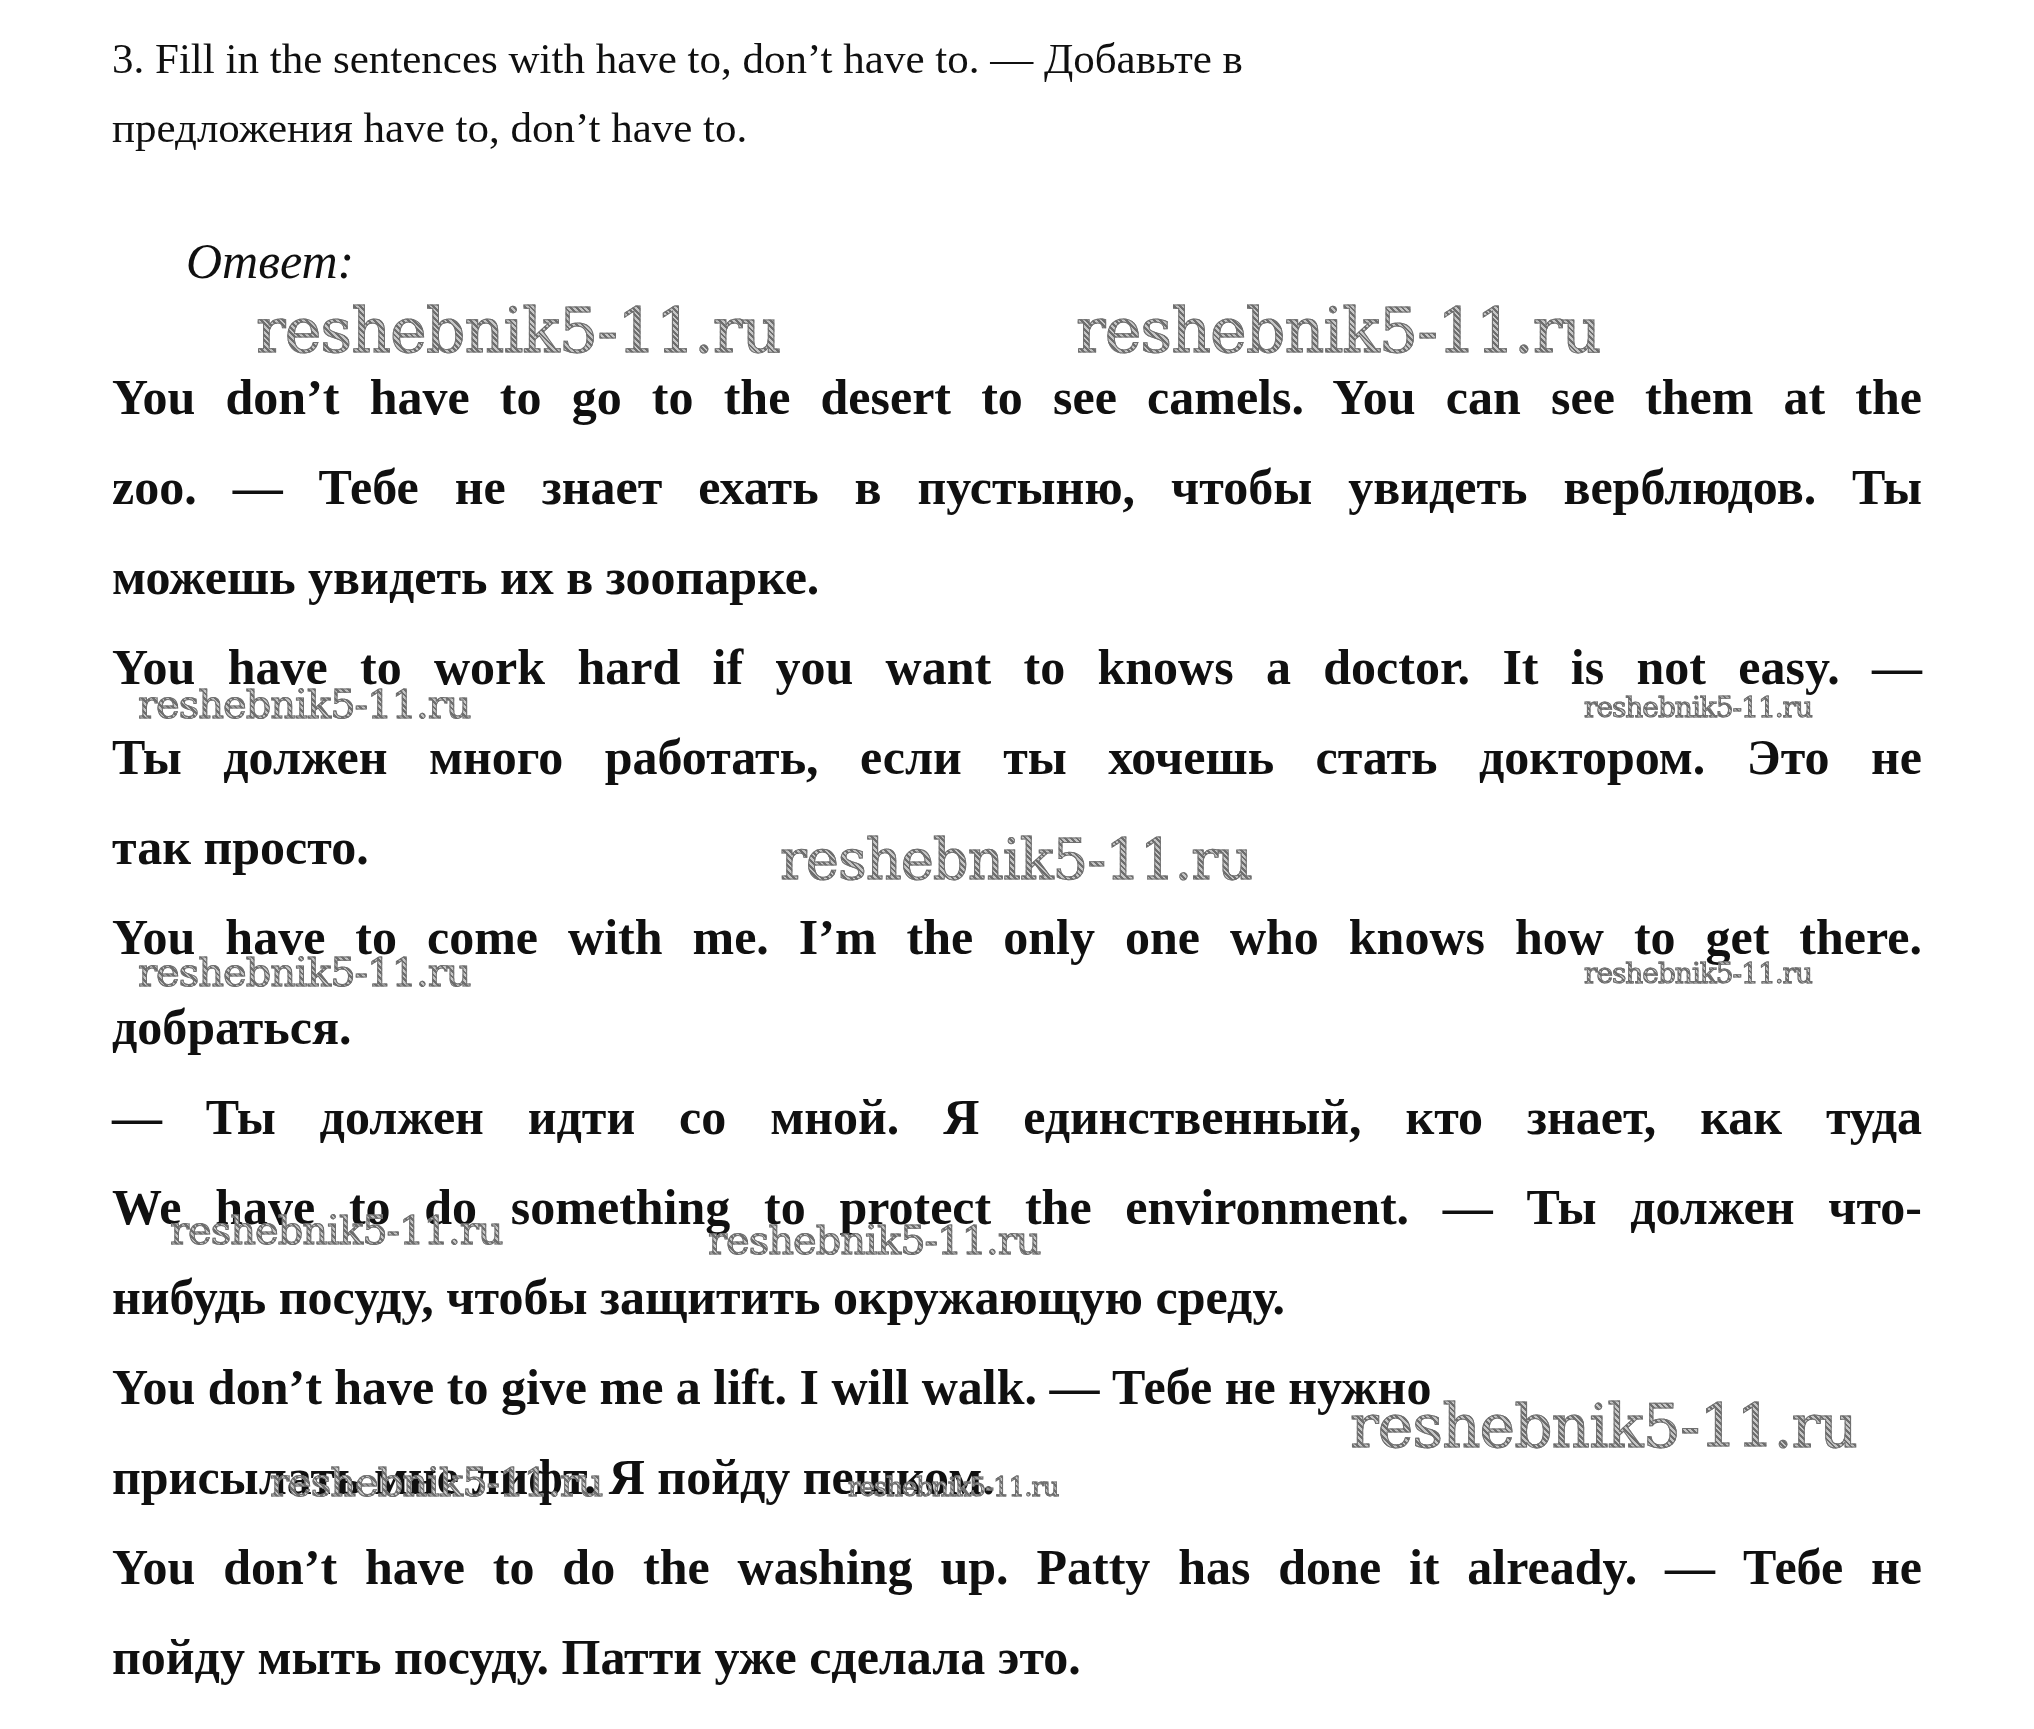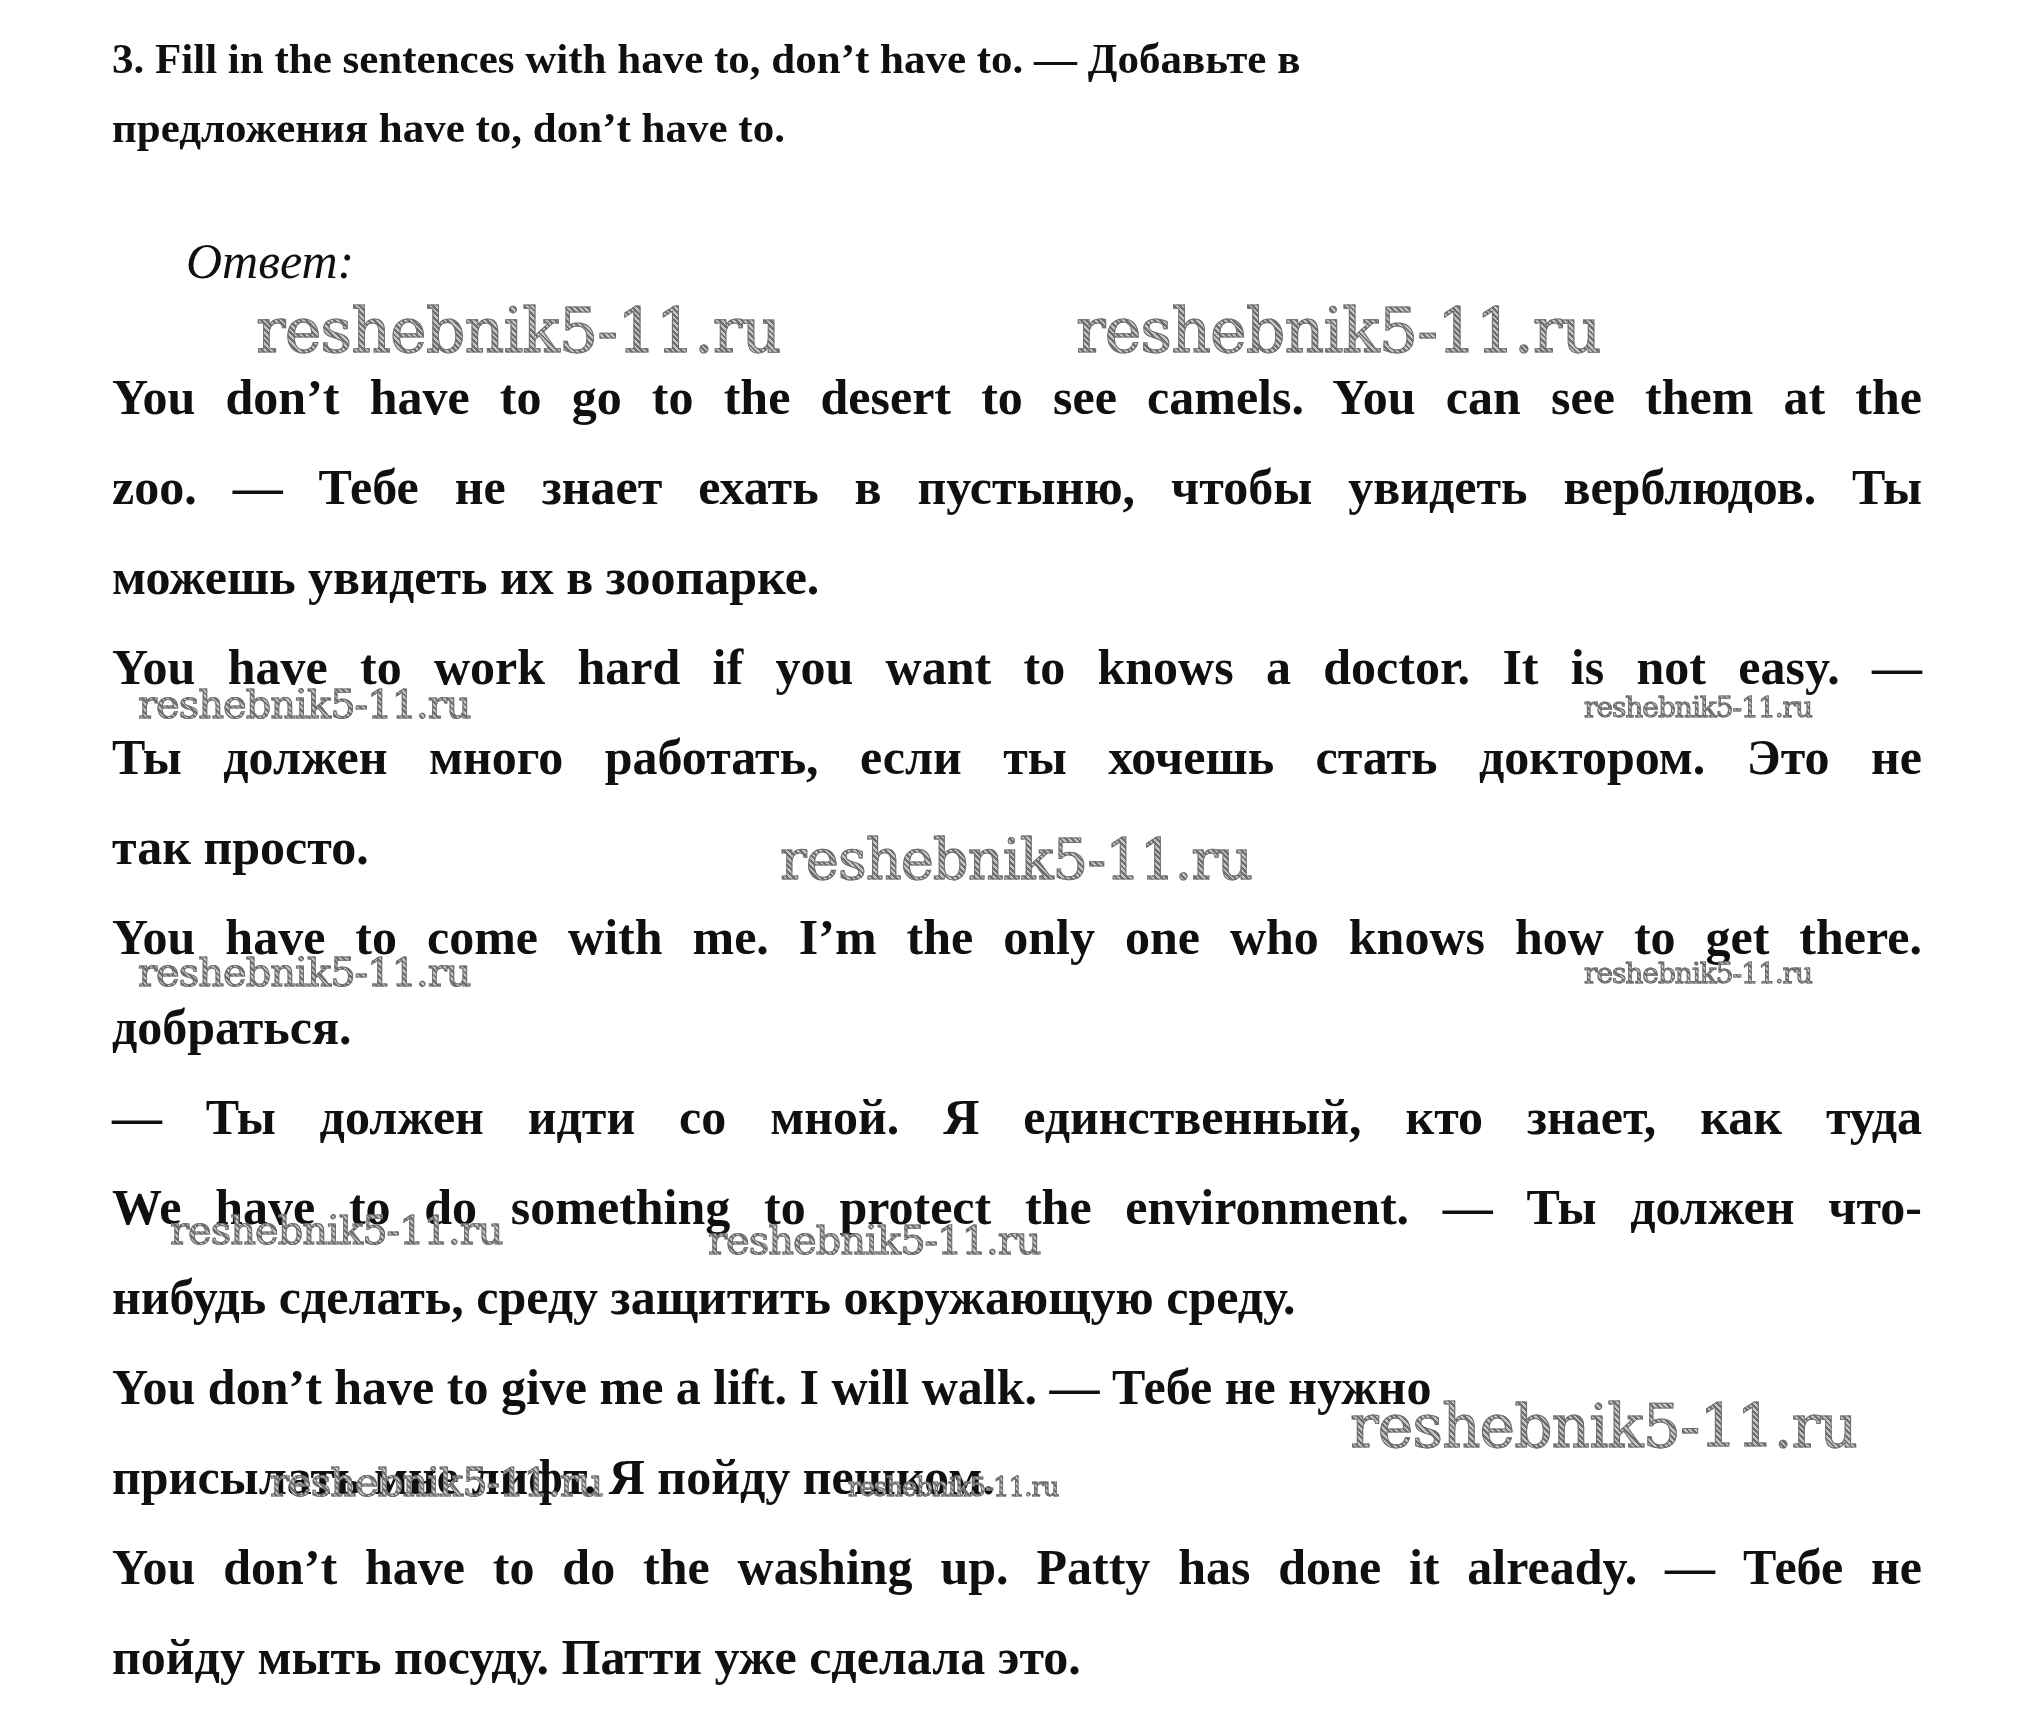--- a/index.html
+++ b/index.html
@@ -20,21 +20,21 @@
     color: #101010;
     background: #ffffff;
   }
   .title {
     position: absolute;
     left: 112px;
     top: 24px;
     width: 1560px;
     margin: 0;
     font-size: 43px;
-    font-weight: bold;
+    font-weight: normal;
     line-height: 69px;
     letter-spacing: 0px;
   }
   .title .t-line { display: block; }
   .answer-label {
     position: absolute;
     left: 142px;
     top: 232px;
     font-style: italic;
     font-size: 50px;
@@ -107,21 +107,21 @@
     <div class="line j">You don’t have to go to the desert to see camels. You can see them at the</div>
     <div class="line j">zoo. — Тебе не знает ехать в пустыню, чтобы увидеть верблюдов. Ты</div>
     <div class="line">можешь увидеть их в зоопарке.</div>
     <div class="line j">You have to work hard if you want to knows a doctor. It is not easy. —</div>
     <div class="line j">Ты должен много работать, если ты хочешь стать доктором. Это не</div>
     <div class="line">так просто.</div>
     <div class="line j">You have to come with me. I’m the only one who knows how to get there.</div>
     <div class="line">добраться.</div>
     <div class="line j">— Ты должен идти со мной. Я единственный, кто знает, как туда</div>
     <div class="line j">We have to do something to protect the environment. — Ты должен что-</div>
-    <div class="line">нибудь сделать, среду защитить окружающую среду.</div>
+    <div class="line">нибудь посуду, чтобы защитить окружающую среду.</div>
     <div class="line">You don’t have to give me a lift. I will walk. — Тебе не нужно</div>
     <div class="line">присылать мне лифт. Я пойду пешком.</div>
     <div class="line j">You don’t have to do the washing up. Patty has done it already. — Тебе не</div>
     <div class="line">пойду мыть посуду. Патти уже сделала это.</div>
   </div>
 
   <div class="wm wm-1">reshebnik5-11.ru</div>
   <div class="wm wm-2">reshebnik5-11.ru</div>
   <div class="wm wm-3">reshebnik5-11.ru</div>
   <div class="wm wm-4">reshebnik5-11.ru</div>

